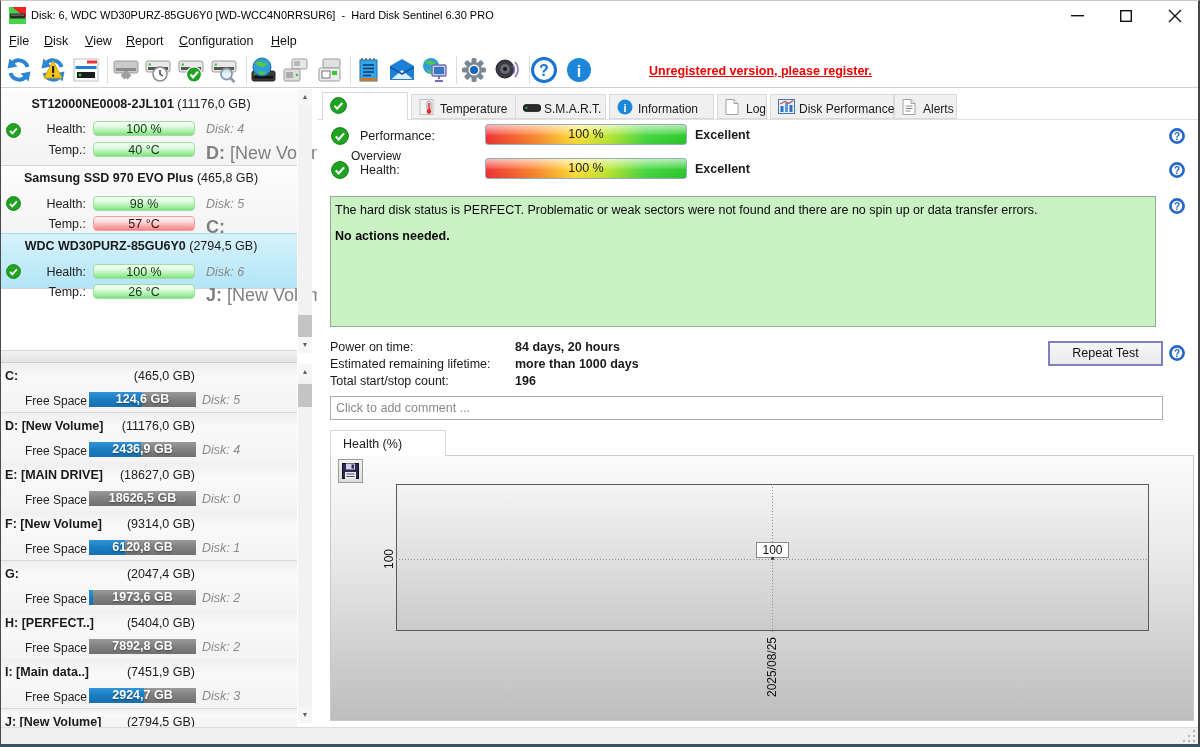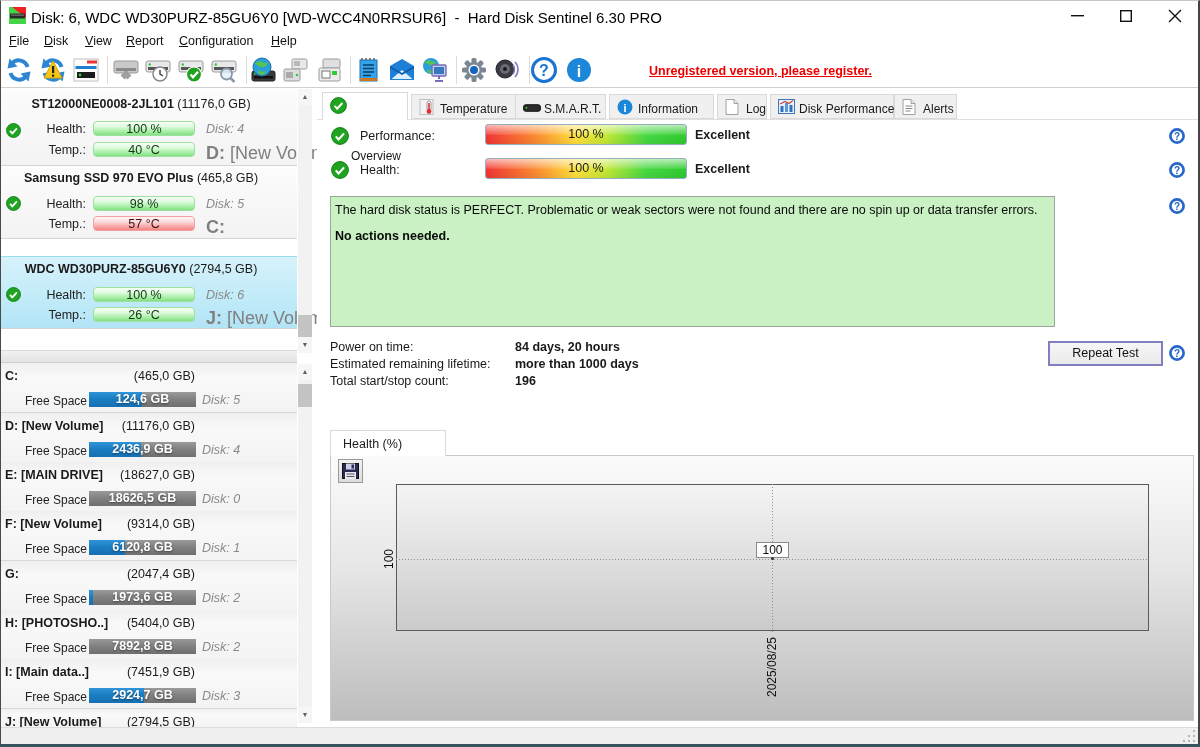--- a/index.html
+++ b/index.html
@@ -3,21 +3,21 @@
 <meta charset="utf-8">
 <style>
 * { margin:0; padding:0; box-sizing:border-box; }
 html,body { width:1200px; height:747px; overflow:hidden; }
 body { font-family:"Liberation Sans",sans-serif; position:relative; background:#fff; color:#1a1a1a; }
 .abs { position:absolute; }
 #frame { position:absolute; inset:0; border-left:1px solid #4a4a4a; border-right:2px solid #444; border-top:1px solid #c8c8c8; pointer-events:none; z-index:99; }
 #botborder { position:absolute; left:0; right:0; bottom:0; height:3px; background:#3a5360; z-index:99; }
 
 #titlebar { position:absolute; left:1px; top:1px; width:1197px; height:29px; background:#fff; }
-#titletext { position:absolute; left:30px; top:8px; font-size:15px; color:#000; white-space:nowrap; }
+#titletext { position:absolute; left:30px; top:8px; font-size:11px; color:#000; white-space:nowrap; }
 
 #menubar { position:absolute; left:1px; top:30px; width:1197px; height:23px; background:#fff; font-size:12.5px; color:#111; }
 #menubar span { position:absolute; top:4px; }
 #menubar u { text-decoration:underline; }
 
 #toolbar { position:absolute; left:1px; top:53px; width:1197px; height:35px; background:#fff; border-bottom:1px solid #d0d0d0; }
 .tbsep { position:absolute; top:3px; width:1px; height:28px; background:#dcdcdc; }
 .tbi { position:absolute; top:4px; width:26px; height:26px; }
 #regtext { position:absolute; left:648px; top:11px; font-size:12.5px; font-weight:bold; color:#ee0000; text-decoration:underline; }
 
@@ -54,21 +54,21 @@
 .tabline { position:absolute; left:0; top:31px; width:881px; height:1px; background:#e0e0e0; }
 .tlab { position:absolute; top:7px; left:28px; white-space:nowrap; }
 .tab.on .tlab { top:8px;margin-top:48px; }
 .ticon { position:absolute; left:7px; top:4px; }
 .rrow-label { position:absolute; left:43px; font-size:12.5px; }
 .pcbar { position:absolute; left:168px; width:202px; height:21px; border:1px solid #95aebf; border-radius:3px; background:linear-gradient(90deg,#f13535 0%,#fb8b31 25%,#ffe13c 45%,#c3e835 60%,#47d843 80%,#2ecb2e 100%); text-align:center; font-size:12.5px; line-height:19px; color:#1a1a1a; }
 .pcbar:after { content:""; position:absolute; inset:0; background:linear-gradient(180deg,rgba(255,255,255,.65),rgba(255,255,255,.15) 48%,rgba(255,255,255,0) 55%,rgba(0,0,0,.05)); border-radius:2px; }
 .pcbar span { position:relative; z-index:2; }
 .excel { position:absolute; left:378px; font-size:12.5px; font-weight:bold; }
 .qicon { position:absolute; left:852px; }
-#greenbox { position:absolute; left:13px; top:108px; width:725px; height:131px; background:#c9f1c3; border:1px solid #9aa89a; font-size:12.5px; line-height:13px; color:#0a0a0a; padding:7px 4px; }
+#greenbox { position:absolute; left:13px; top:108px; width:826px; height:131px; background:#c9f1c3; border:1px solid #9aa89a; font-size:12.5px; line-height:13px; color:#0a0a0a; padding:7px 4px; }
 .inflab { position:absolute; left:13px; font-size:12.5px; }
 .infval { position:absolute; left:198px; font-size:12.5px; font-weight:bold; }
 #repeatbtn { position:absolute; left:731px; top:253px; width:115px; height:25px; background:linear-gradient(180deg,#f6f6f6,#eaeaea); border:2px solid #8080c0; font-size:12.5px; text-align:center; line-height:21px; color:#111; }
 #comment { position:absolute; left:13px; top:308px; width:833px; height:24px; border:1px solid #ababab; background:#fff; font-size:12.5px; color:#8a8a8a; line-height:22px; padding-left:5px; }
 #htab { position:absolute; left:13px; top:342px; width:116px; height:26px; background:#fff; border:1px solid #d9d9d9; border-bottom:none; z-index:2; font-size:12.5px; }
 #htab span { position:absolute; left:12px; top:6px; }
 #chartpanel { position:absolute; left:13px; top:367px; width:864px; height:266px; background:linear-gradient(180deg,#fbfbfb 0%,#e8e8e8 40%,#bdbdbd 100%); border:1px solid #c9c9c9; }
 #savebtn { position:absolute; left:7px; top:3px; width:25px; height:24px; border:1px solid #9a9a9a; background:linear-gradient(180deg,#f2f2f2,#dcdcdc); }
 #chartrect { position:absolute; left:65px; top:28px; width:753px; height:147px; border:1px solid #5a5a5a; background:linear-gradient(180deg,#f4f4f4,#cbcbcb); }
 .doth { position:absolute; left:65px; top:103px; width:753px; height:1px; background-image:repeating-linear-gradient(90deg,#909090 0 1px,transparent 1px 3px); }
@@ -266,21 +266,21 @@
         <circle cx="7.5" cy="7.5" r="7" fill="#1fa321" stroke="#0d7a10" stroke-width="0.8"></circle>
         <path d="M4 7.8 l2.3 2.5 l4.6 -5" stroke="#fff" stroke-width="1.8" fill="none"></path>
       </svg>
   <div class="rlabel" style="top:31px;left:5px">Health:</div>
   <div class="hbar" style="top:30px">98 %</div>
   <div class="dinfo" style="top:31px">Disk: 5</div>
   <div class="rlabel" style="top:51px;left:5px">Temp.:</div>
   <div class="hbar rbar" style="top:50px">57 °C</div>
   <div class="vinfo" style="top:51px"><b>C:</b></div>
  </div>
- <div class="dentry sel" style="top:167px;height:73px">
+ <div class="dentry sel" style="top:144px;height:56px">
   <div class="dtitle" style="top:5px"><b>WDC WD30PURZ-85GU6Y0</b> (2794,5 GB)</div>
   <svg class="gcheck" style="top:30px" width="15" height="15" viewBox="0 0 15 15">
         <circle cx="7.5" cy="7.5" r="7" fill="#1fa321" stroke="#0d7a10" stroke-width="0.8"></circle>
         <path d="M4 7.8 l2.3 2.5 l4.6 -5" stroke="#fff" stroke-width="1.8" fill="none"></path>
       </svg>
   <div class="rlabel" style="top:31px;left:5px">Health:</div>
   <div class="hbar" style="top:30px">100 %</div>
   <div class="dinfo" style="top:31px">Disk: 6</div>
   <div class="rlabel" style="top:51px;left:5px">Temp.:</div>
   <div class="hbar" style="top:50px">26 °C</div>
@@ -332,21 +332,21 @@
   <div class="pname">G:</div>
       <div class="pcap">(2047,4 GB)</div>
   <div class="fslabel">Free Space</div>
   <div class="fsbar">
         <div class="fsfill" style="width:4px"></div>
         <div class="fstext">1973,6 GB</div>
       </div>
   <div class="pdisk">Disk: 2</div>
  </div>
  <div class="pentry" style="top:521px">
-  <div class="pname">H: [PHOTOSHO..]</div>
+  <div class="pname">H: [PERFECT..]</div>
       <div class="pcap">(5404,0 GB)</div>
   <div class="fslabel">Free Space</div>
   <div class="fsbar">
         <div class="fstext">7892,8 GB</div>
       </div>
   <div class="pdisk">Disk: 2</div>
  </div>
  <div class="pentry" style="top:570px">
   <div class="pname">I: [Main data..]</div>
       <div class="pcap">(7451,9 GB)</div>
@@ -465,20 +465,21 @@
     <div class="infval" style="top:252px">84 days, 20 hours</div>
  <div class="inflab" style="top:269px">Estimated remaining lifetime:</div>
     <div class="infval" style="top:269px">more than 1000 days</div>
  <div class="inflab" style="top:286px">Total start/stop count:</div>
     <div class="infval" style="top:286px">196</div>
  <div id="repeatbtn">Repeat Test</div>
  <svg class="qicon" style="top:257px" width="16" height="16" viewBox="0 0 16 16">
       <circle cx="8" cy="8" r="6.6" fill="#fff" stroke="#2767cc" stroke-width="2.7"></circle>
       <text x="8" y="11.8" font-size="10" font-weight="bold" fill="#2665c4" text-anchor="middle" font-family="Liberation Sans,sans-serif">?</text>
     </svg>
+ <div id="comment">Click to add comment ...</div>
  <div id="htab">
       <span>Health (%)</span>
     </div>
  <div id="chartpanel">
   <div id="savebtn">
         <svg style="position:absolute;left:3px;top:3px" width="17" height="16" viewBox="0 0 17 16">
           <rect x="0.5" y="0.5" width="16" height="15" fill="#2a2a55" stroke="#111"></rect>
           <rect x="4" y="0.5" width="9" height="6" fill="#cfcfe8"></rect>
           <rect x="9.5" y="1.5" width="2.5" height="4" fill="#2a2a55"></rect>
           <rect x="3" y="9" width="11" height="7" fill="#e8e8f4"></rect>

